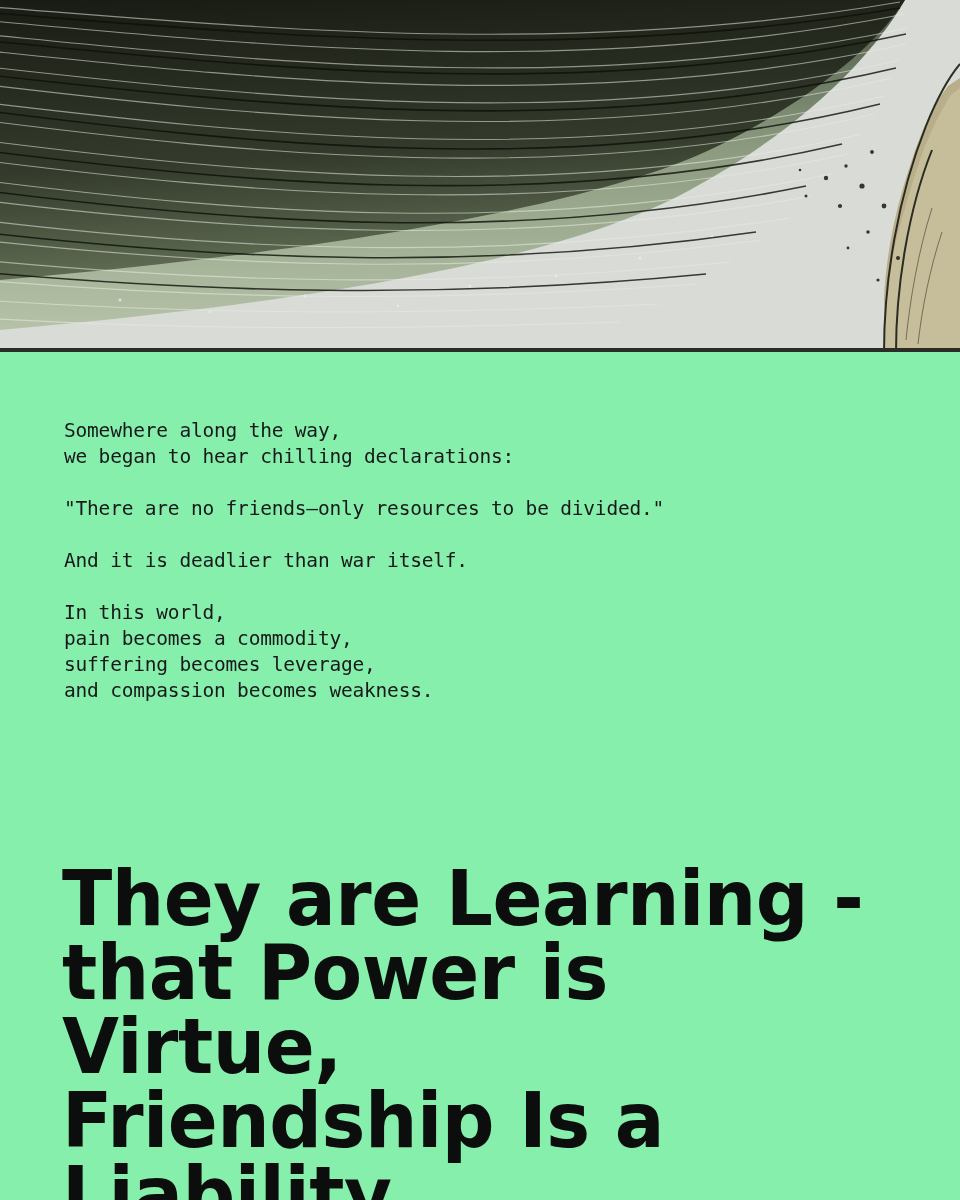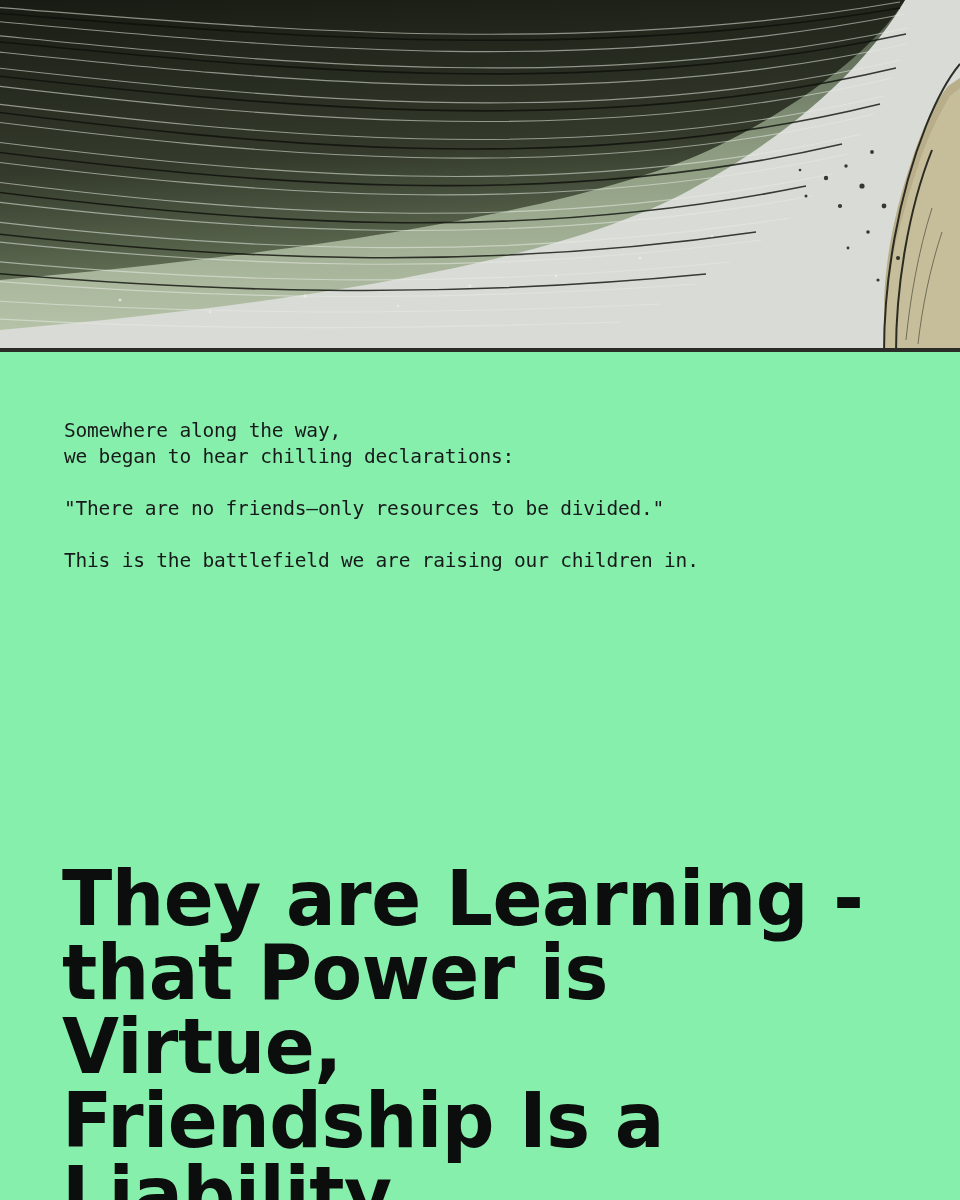--- a/index.html
+++ b/index.html
@@ -179,20 +179,24 @@
         </g>
       </g>
     </svg>
     <div class="illo-rule"></div>
   </div>
 
   <div class="body-copy">
     <p class="stanza">Somewhere along the way,
 we began to hear chilling declarations:</p>
     <p class="stanza">"There are no friends—only resources to be divided."</p>
-    <p class="stanza">This is the battlefield we are raising our children in.</p>
+    <p class="stanza">And it is deadlier than war itself.</p>
+    <p class="stanza">In this world,
+pain becomes a commodity,
+suffering becomes leverage,
+and compassion becomes weakness.</p>
   </div>
 
   <div class="headline">They are Learning -
 that Power is Virtue,
 Friendship Is a Liability</div>
 
 </div>
 
 </body></html>

